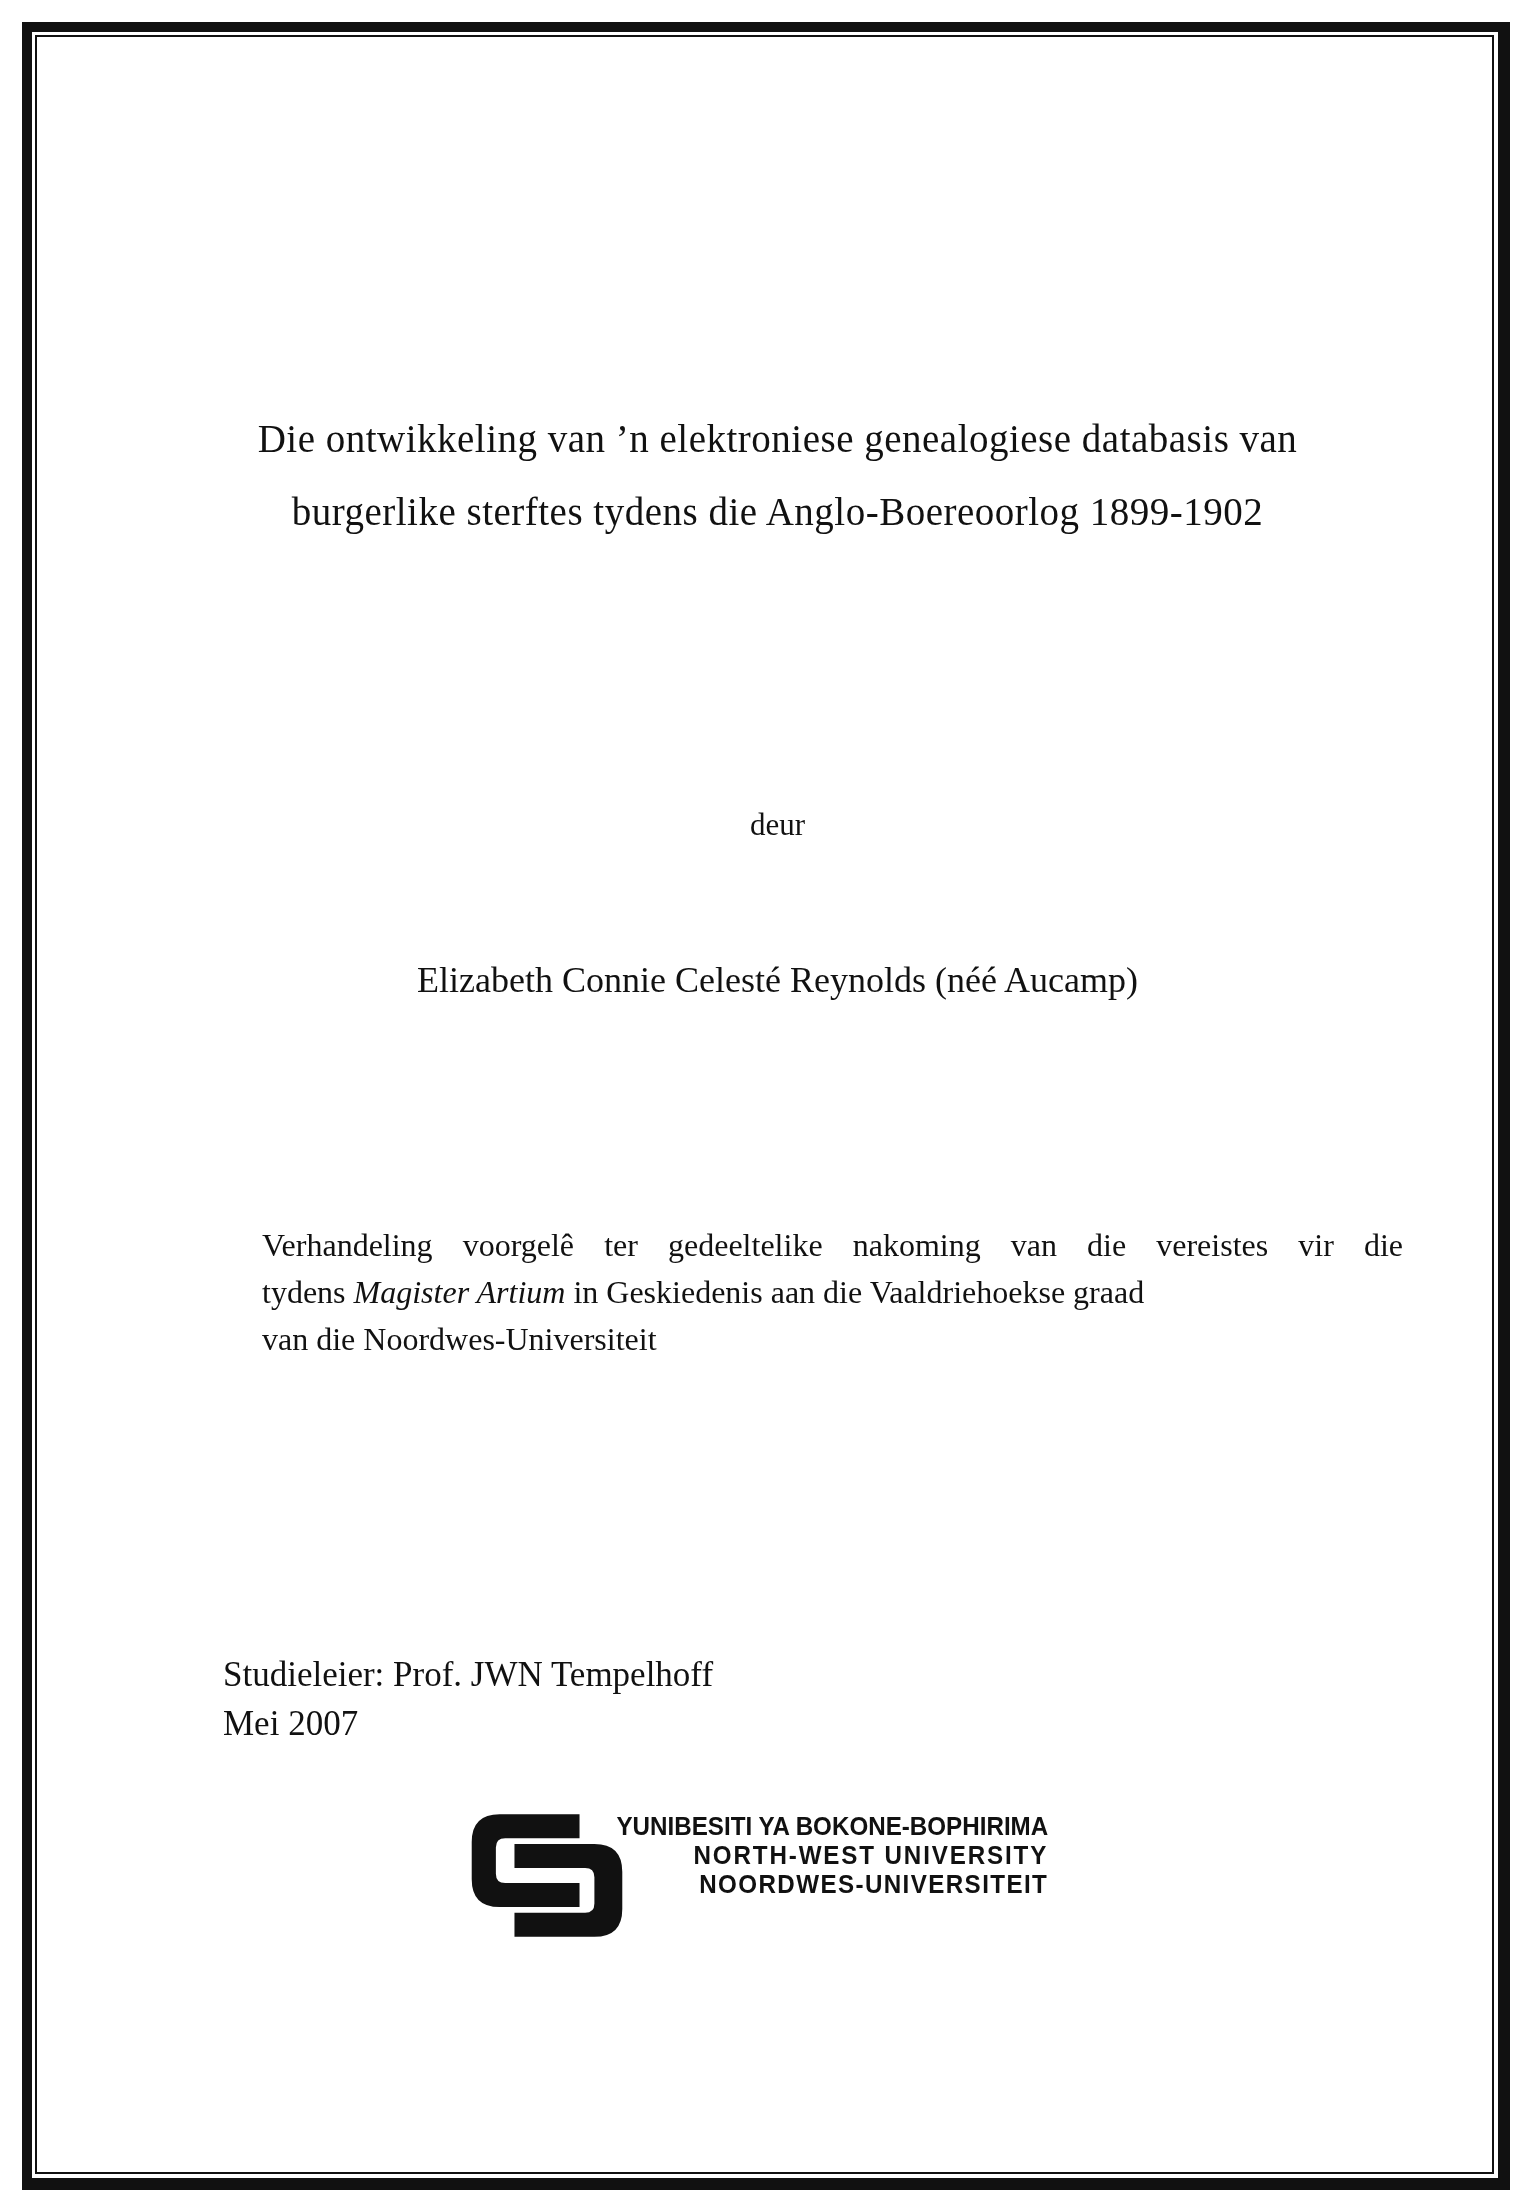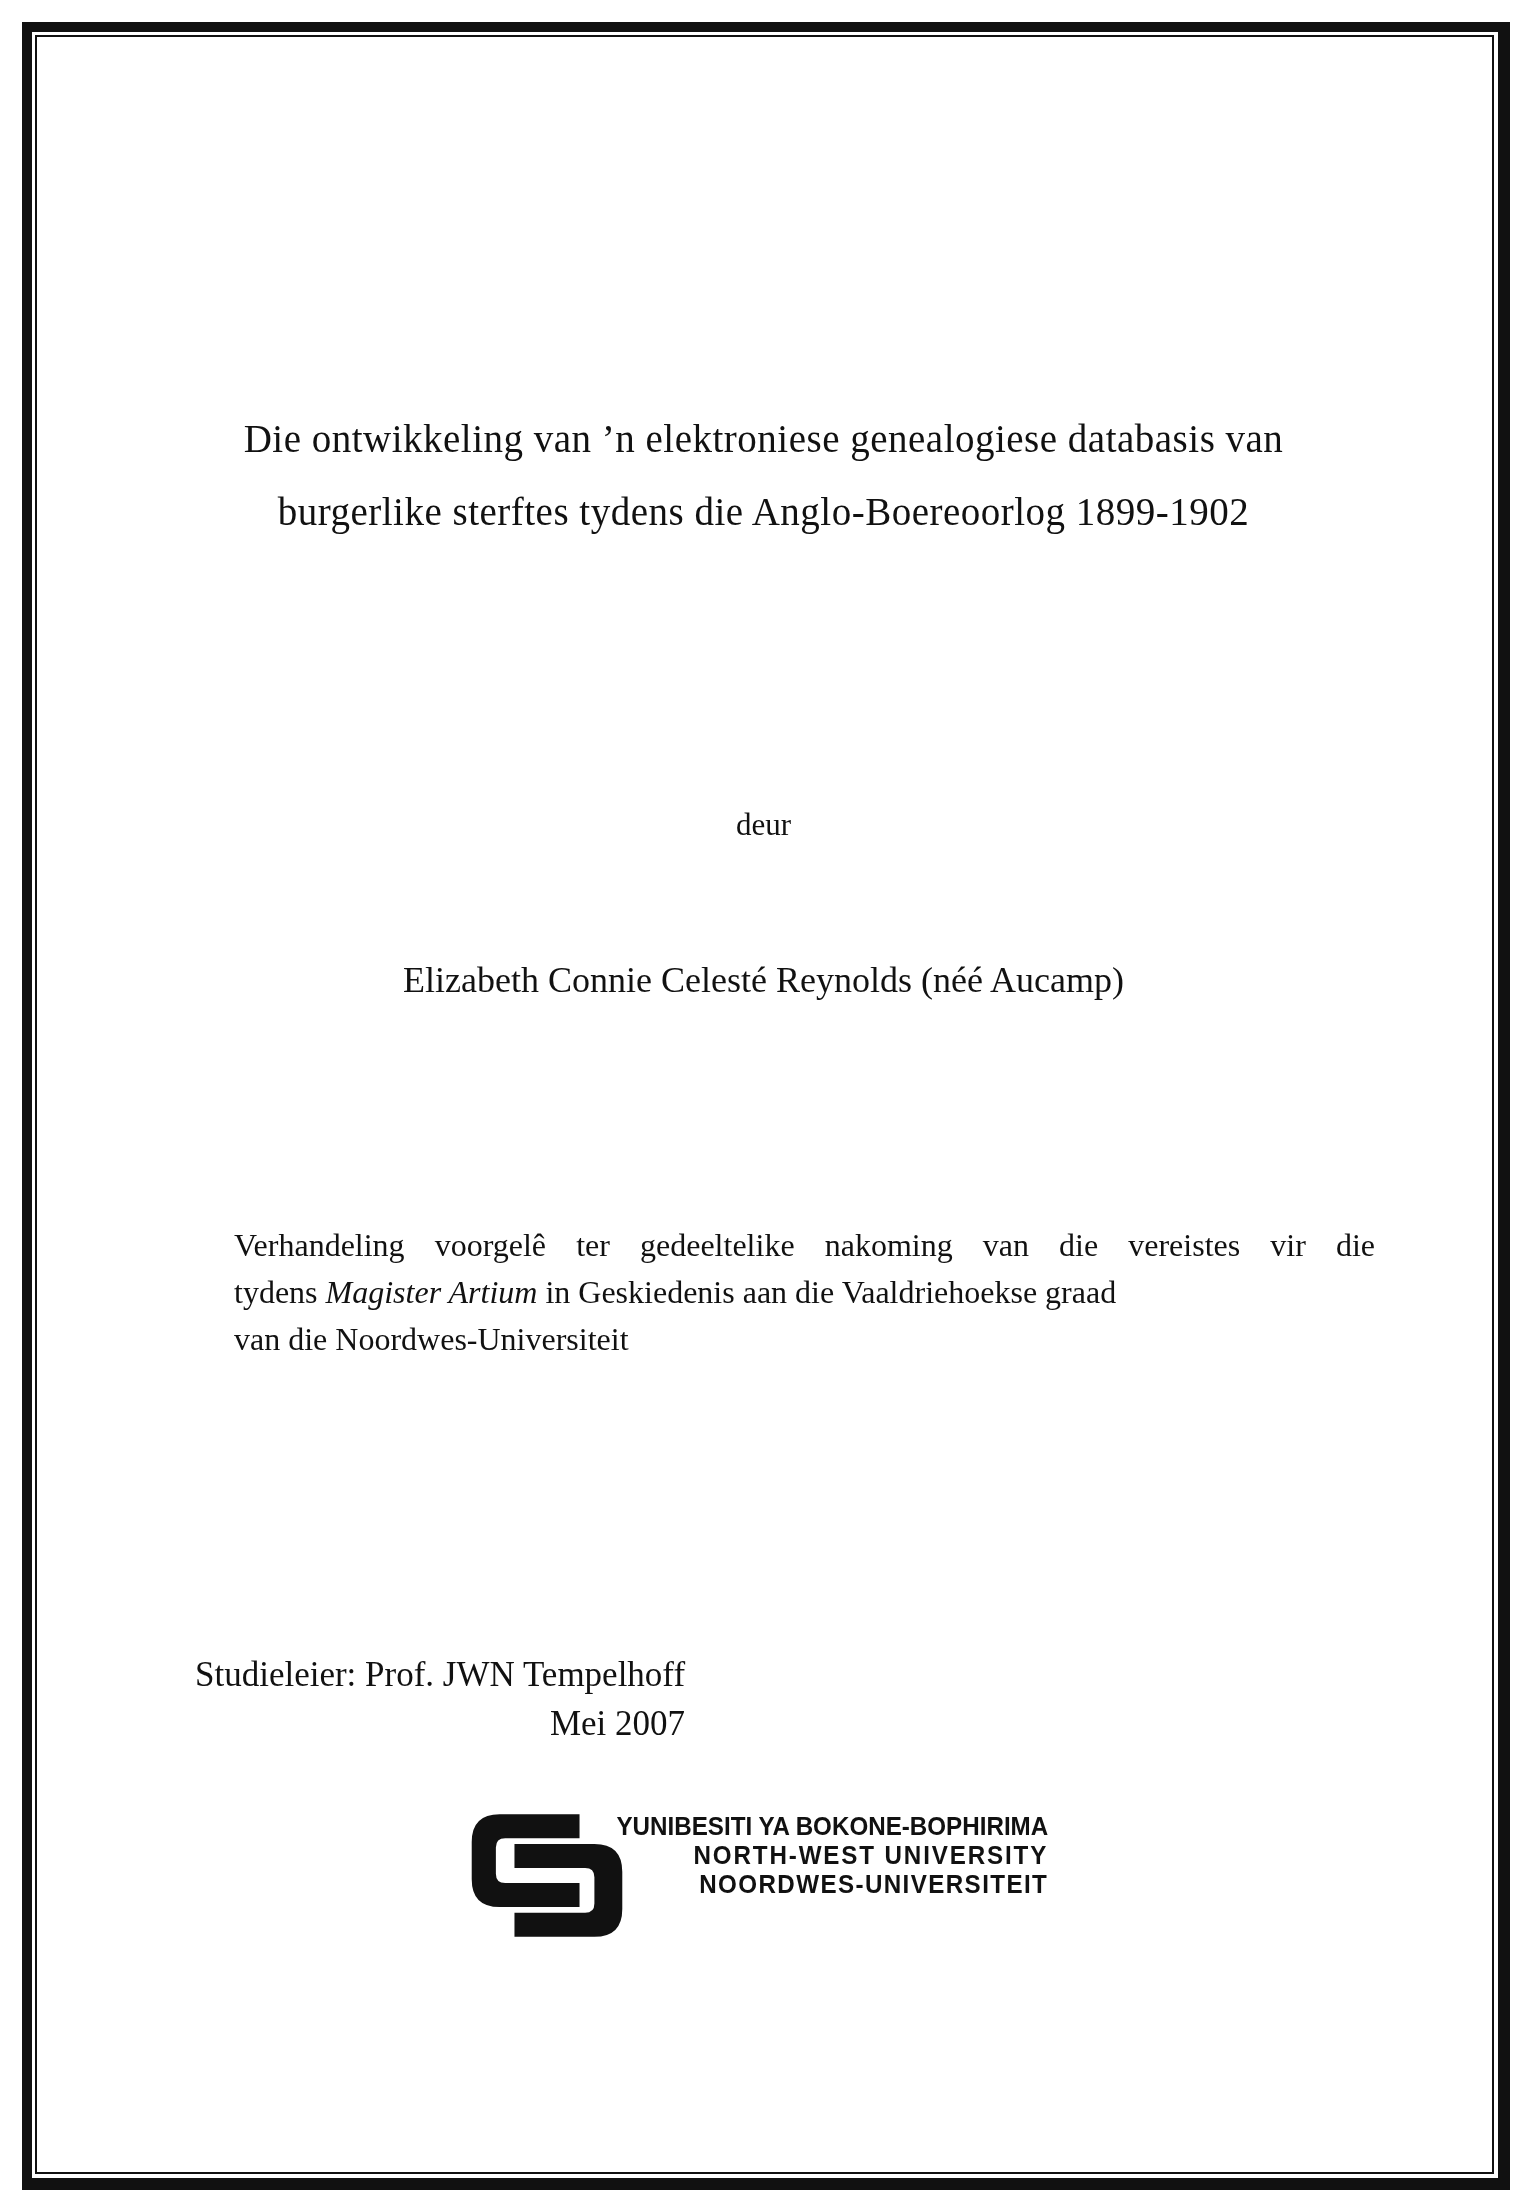--- a/index.html
+++ b/index.html
@@ -20,21 +20,21 @@
     position:absolute;
     left:22px; top:22px; right:17px; bottom:16px;
     border:solid var(--ink);
     border-width:10px 12px 12px 10px;
   }
   .frame-inner{
     position:absolute;
     left:3px; top:3px; right:4px; bottom:4px;
     border:2px solid var(--ink);
   }
-  .abs{position:absolute;}
+  .abs{position:absolute;padding-left:28px;}
   .centered{left:0;right:0;text-align:center;}
 
   .title-block{
     top:402px;
     font-size:39px;
     line-height:73px;
     letter-spacing:0.5px;
   }
   .byline{
     top:806px;
@@ -57,21 +57,20 @@
   .note .justified{
     text-align:justify;
     text-align-last:justify;
   }
   .note .italic{font-style:italic;}
   .supervisor-block{
     left:195px;
     top:1650px;
     font-size:35px;
     line-height:49px;
-    text-align:right;
   }
   .logo{
     position:absolute;
     left:468px;
     top:1794px;
     width:640px;
     height:140px;
     margin-top:14px;
   }
   .logo-mark{

